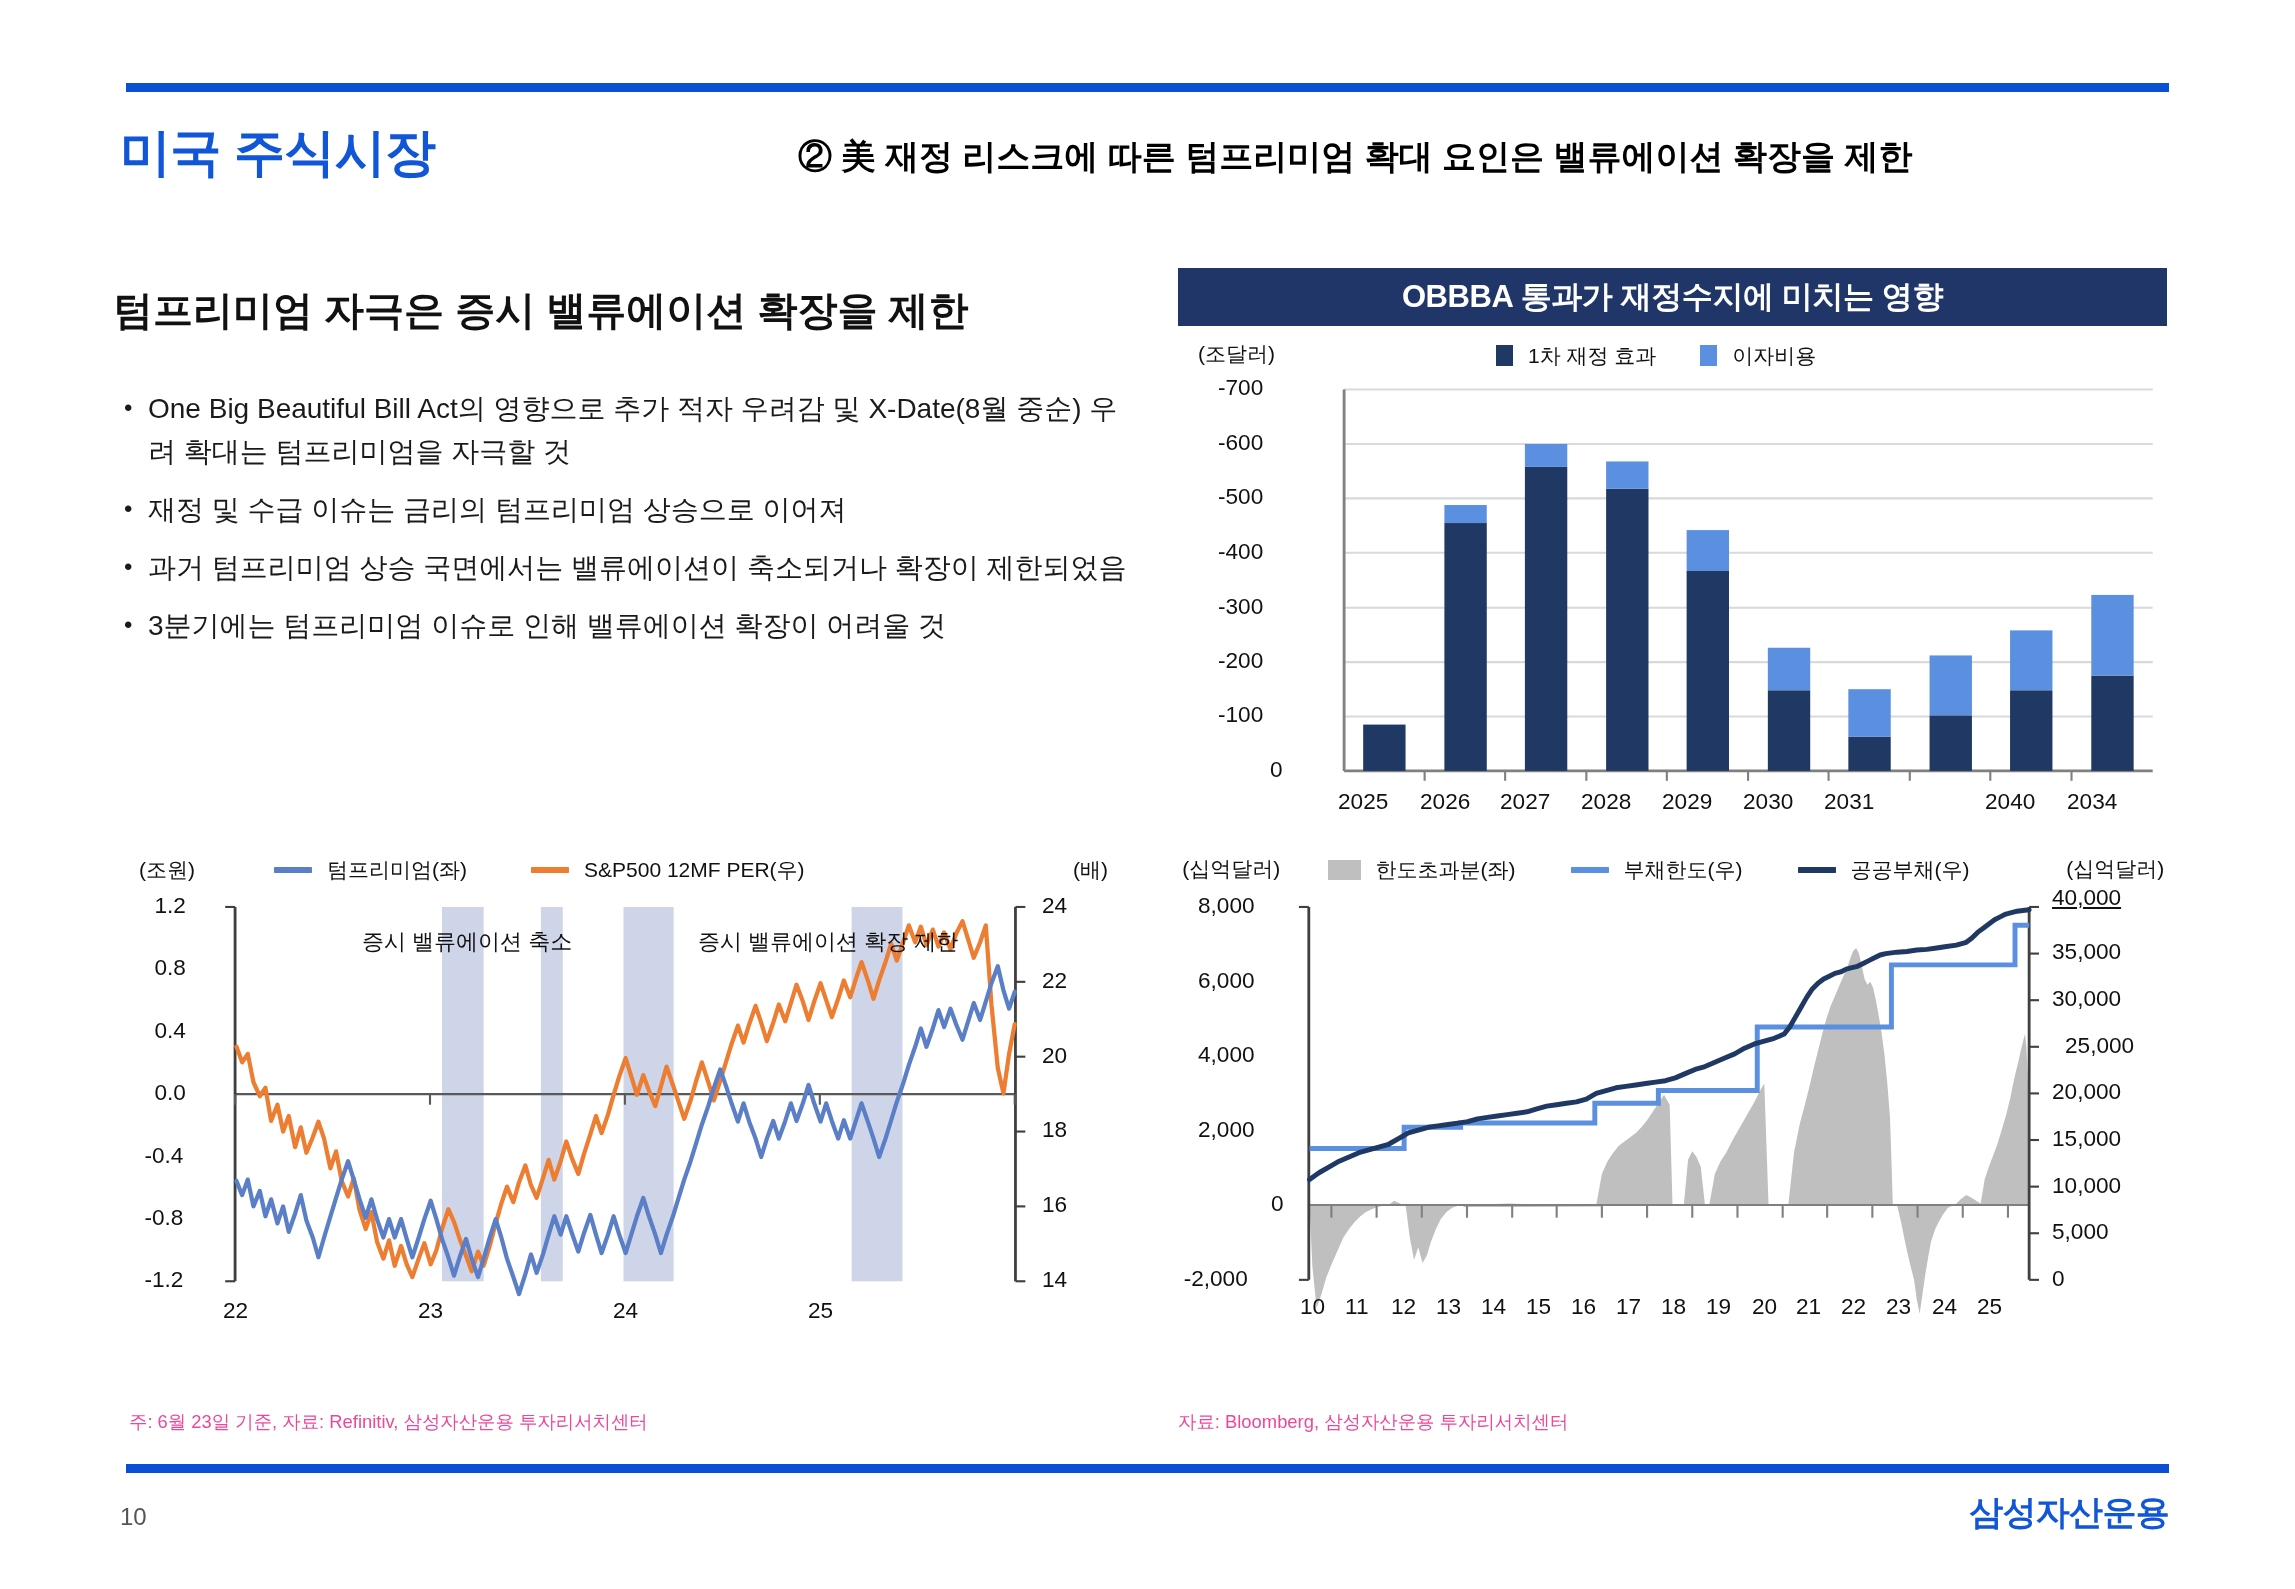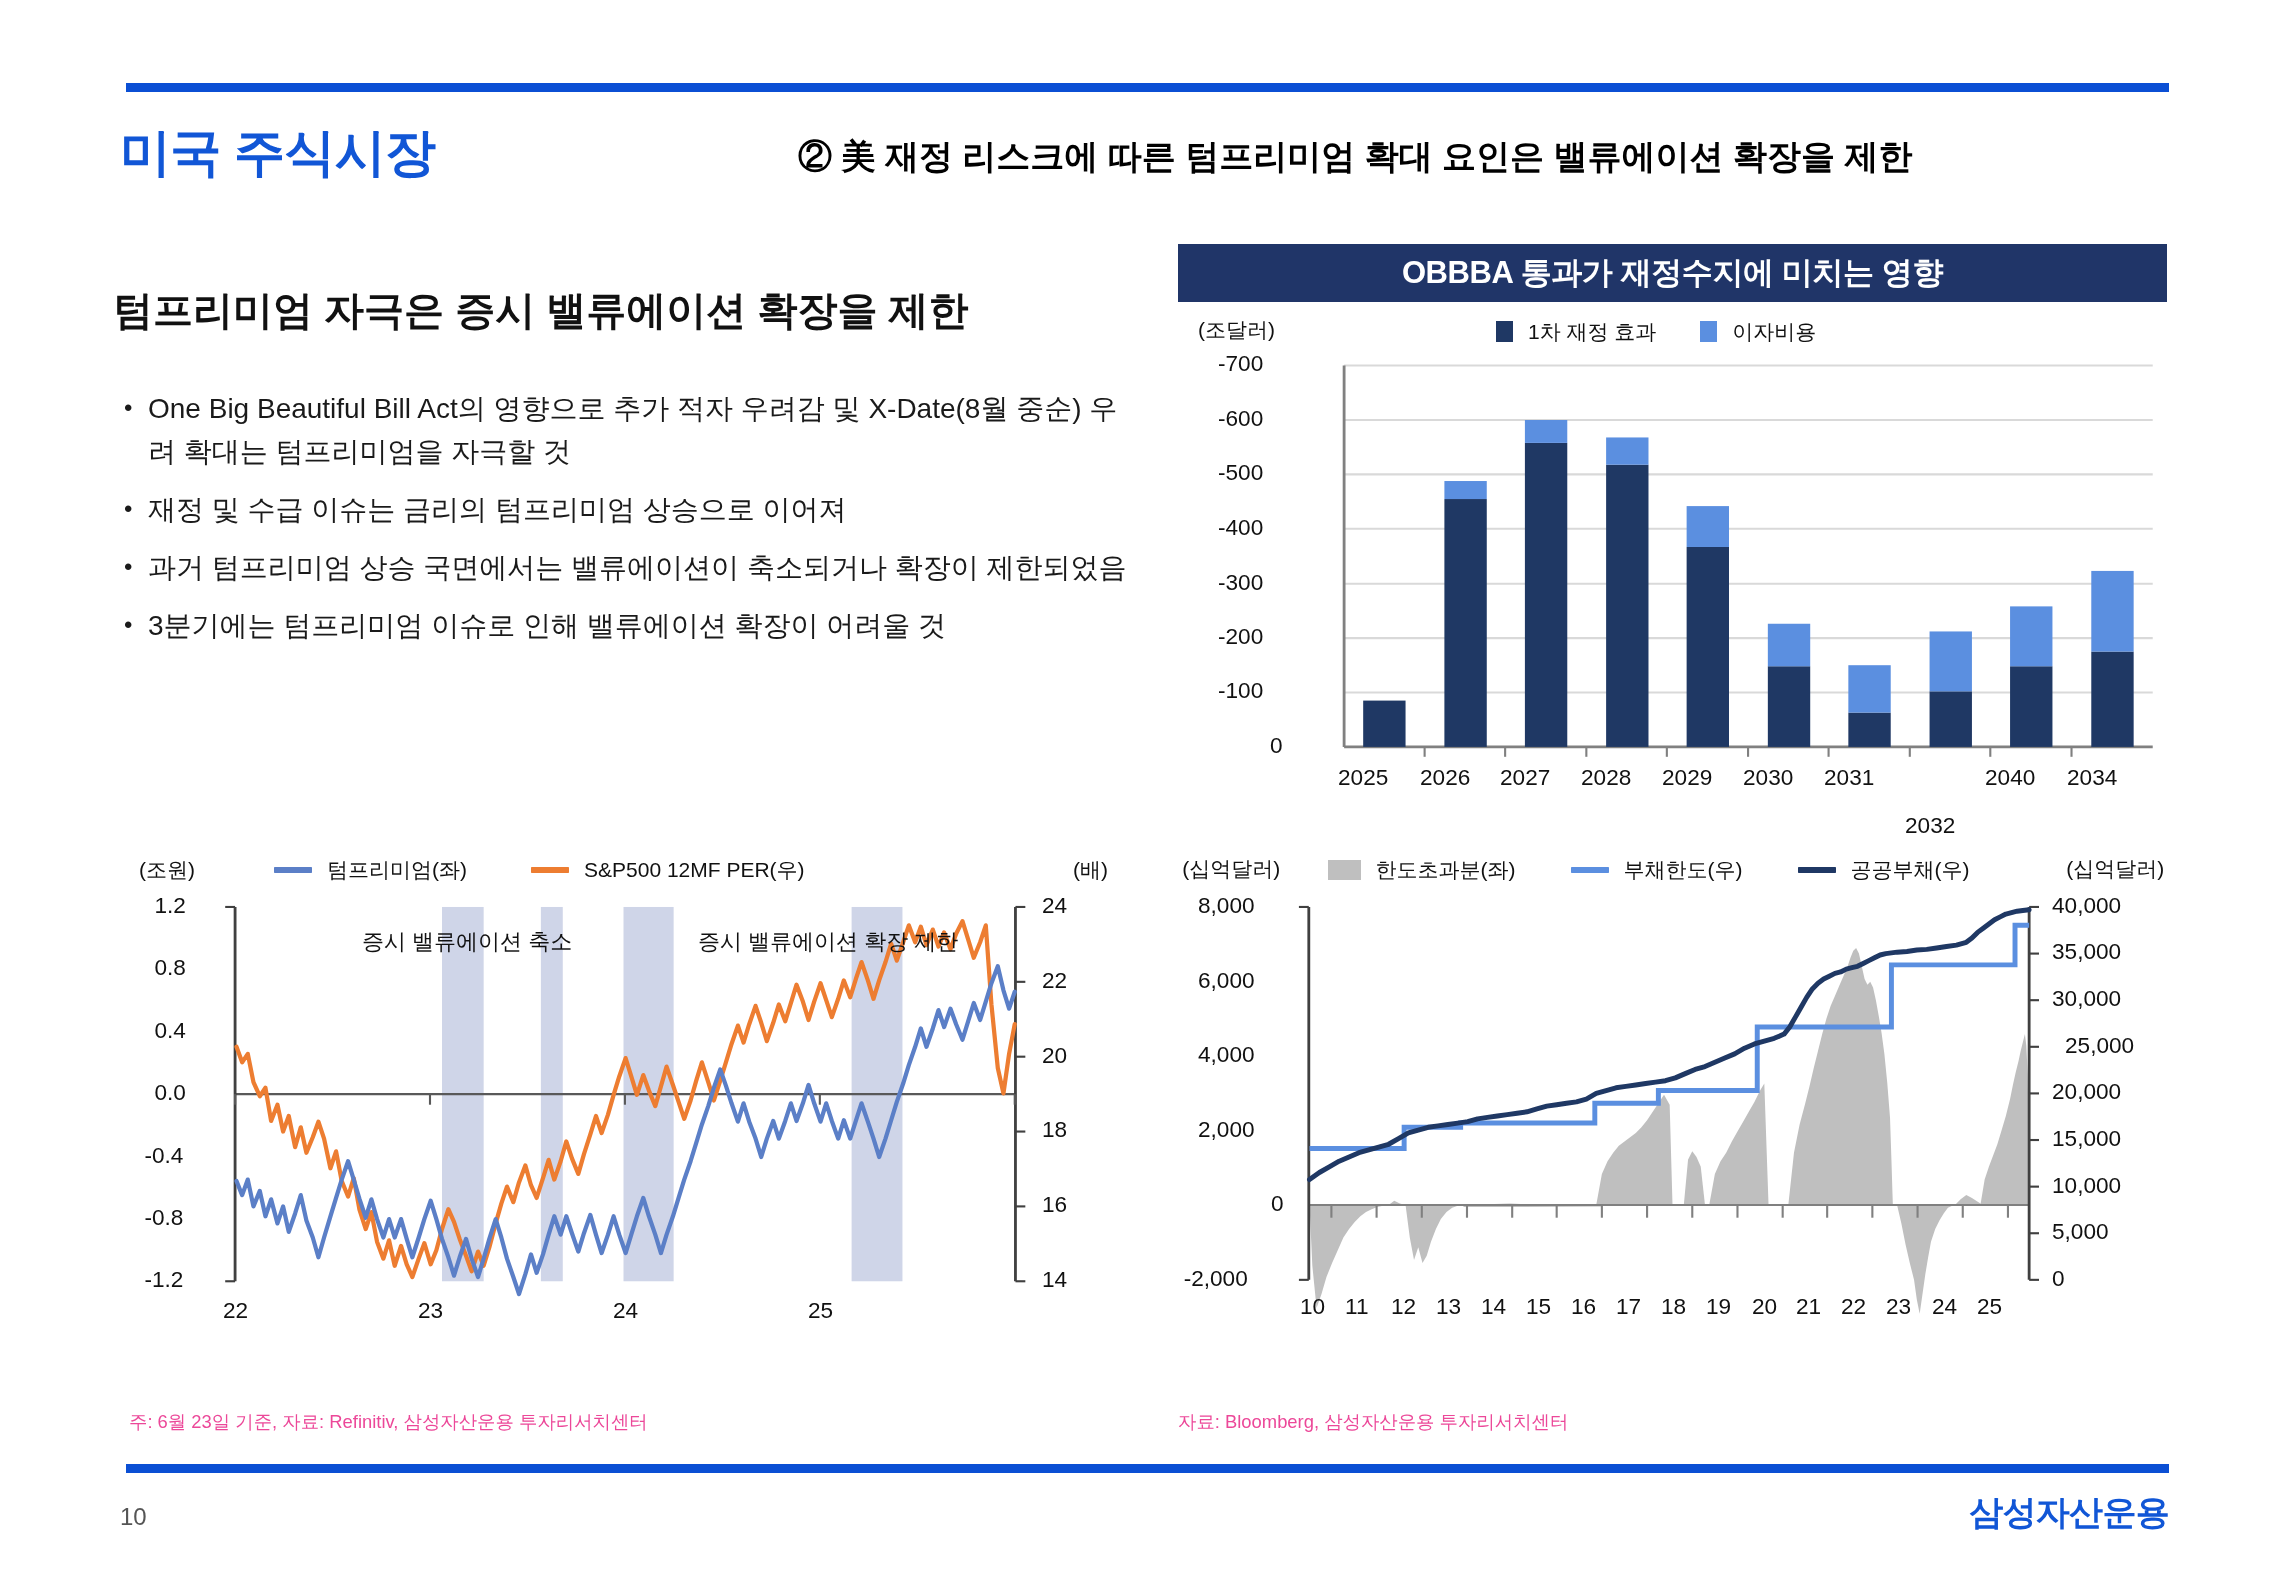--- a/index.html
+++ b/index.html
@@ -42,21 +42,21 @@
   
   .panel { position:absolute; }
   .panel-head {
     background:#203568; color:#fff;
     display:flex; align-items:center; justify-content:center;
     font-size:31px; font-weight:bold; letter-spacing:-0.4px;
   }
   .panel-body { position:relative; background:#fff; }
 
   .p-tr { left:1178px; top:244px; width:989px; height:558px; }
-  .p-tr .panel-head { width:989px; height:58px; }
+  .p-tr .panel-head { width:989px; height:58px;margin-top:24px; }
   .p-bl { left:129px; top:842px; width:989px; height:558px; }
   .p-bl .panel-head { width:989px; height:58px; }
   .p-br { left:1178px; top:842px; width:989px; height:558px; }
   .p-br .panel-head { width:989px; height:58px; }
 
   .axis-unit { position:absolute; font-size:21px; color:#111; white-space:nowrap; }
   .legend { position:absolute; display:flex; align-items:center; gap:10px; font-size:21px; color:#111; white-space:nowrap; }
   .legend-item { display:flex; align-items:center; gap:15px; }
   .sw-box { width:17px; height:21px; display:inline-block; }
   .sw-line { width:38px; height:6.4px; display:inline-block; border-radius:0.7px; }
@@ -371,21 +371,21 @@
       <polyline fill="none" stroke="#1F3864" stroke-width="7" stroke-linejoin="round" stroke-linecap="round" points="186,478 200,468 214,460 228,452 242,446 256,440 270,436 284,432 298,428 312,420 326,412 340,408 354,404 368,402 382,400 396,398 410,396 424,392 438,390 452,388 466,386 480,384 494,382 508,378 522,374 536,372 550,370 564,368 578,364 592,356 606,352 620,348 634,346 648,344 662,342 676,340 690,338 704,334 718,328 732,322 746,318 760,312 774,306 788,300 802,292 816,286 830,282 844,278 858,272 866,262 874,248 882,234 890,220 898,208 906,200 914,194 922,190 930,186 938,184 946,180 954,178 962,176 970,172 978,168 986,164 994,160 1002,158 1010,157 1018,156 1032,155 1046,153 1060,152 1074,150 1088,148 1102,146 1116,142 1124,136 1132,128 1140,122 1148,116 1156,110 1164,106 1172,102 1180,100 1188,98 1196,97 1205,96"></polyline>
     </svg>
 
     <div class="tick-lbl" style="left:20px; top:51px;">8,000</div>
     <div class="tick-lbl" style="left:20px; top:126px;">6,000</div>
     <div class="tick-lbl" style="left:20px; top:200px;">4,000</div>
     <div class="tick-lbl" style="left:20px; top:275px;">2,000</div>
     <div class="tick-lbl" style="left:93px; top:349px;">0</div>
     <div class="tick-lbl" style="left:5.7px;  top:424px;">-2,000</div>
 
-    <div class="tick-lbl" style="left:874px; top:51px;">40,000</div>
+    <div class="tick-lbl" style="left:874px; top:43px;text-decoration:underline;">40,000</div>
     <div class="tick-lbl" style="left:874px; top:97px;">35,000</div>
     <div class="tick-lbl" style="left:874px; top:144px;">30,000</div>
     <div class="tick-lbl" style="left:874px; top:191px;margin-left:13px;">25,000</div>
     <div class="tick-lbl" style="left:874px; top:237px;">20,000</div>
     <div class="tick-lbl" style="left:874px; top:284px;">15,000</div>
     <div class="tick-lbl" style="left:874px; top:331px;">10,000</div>
     <div class="tick-lbl" style="left:874px; top:377px;">5,000</div>
     <div class="tick-lbl" style="left:874px; top:424px;">0</div>
 
     <div class="tick-lbl" style="left:122px;  top:452px;">10</div>

